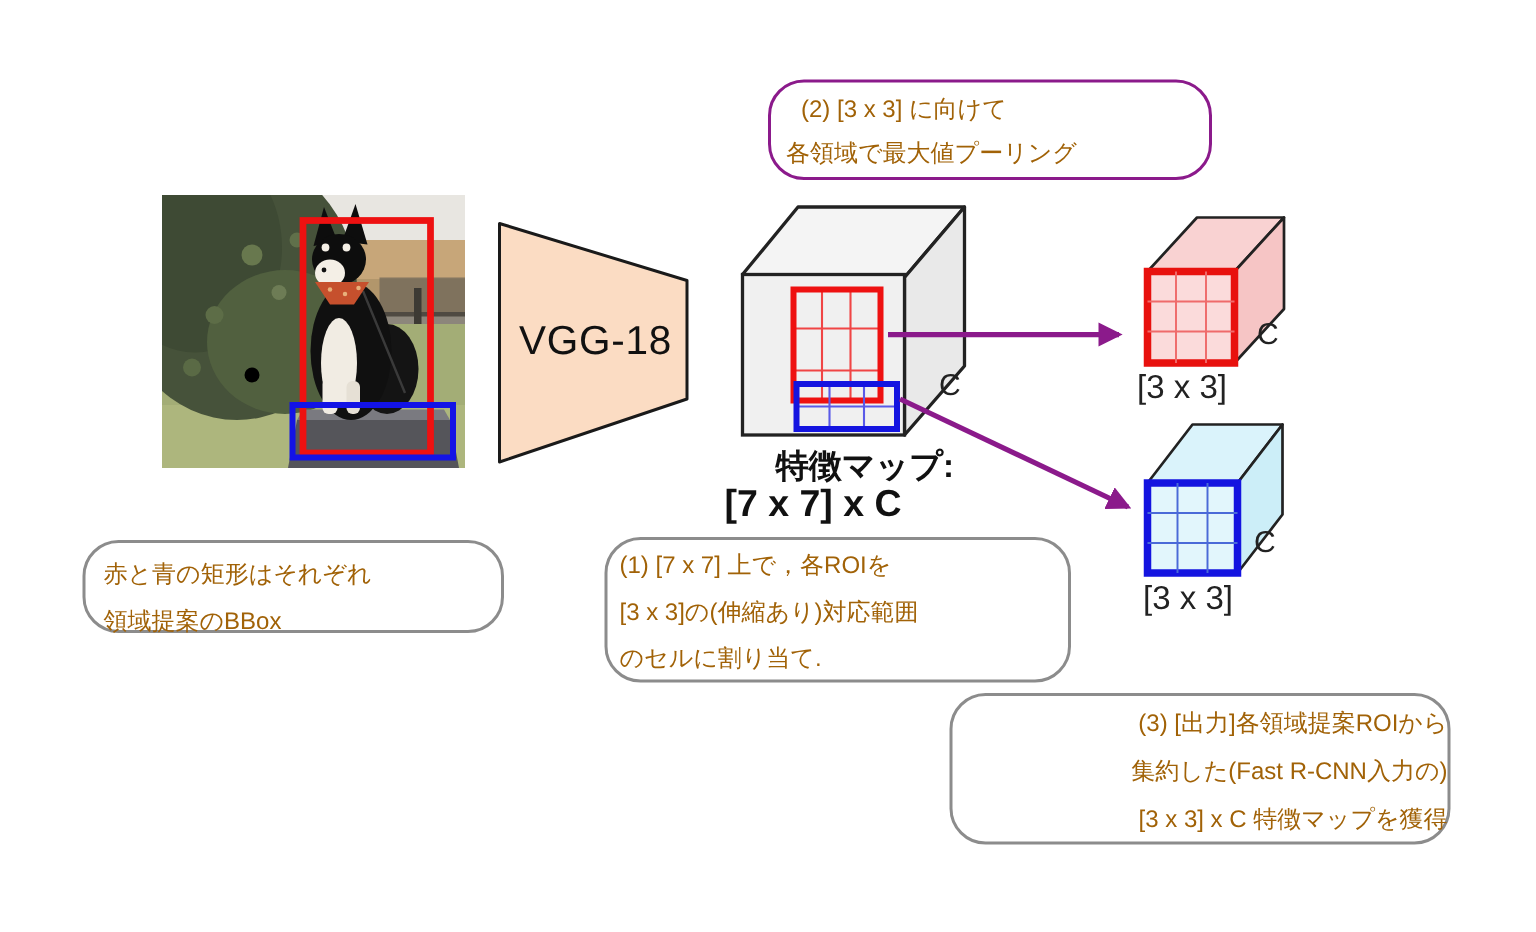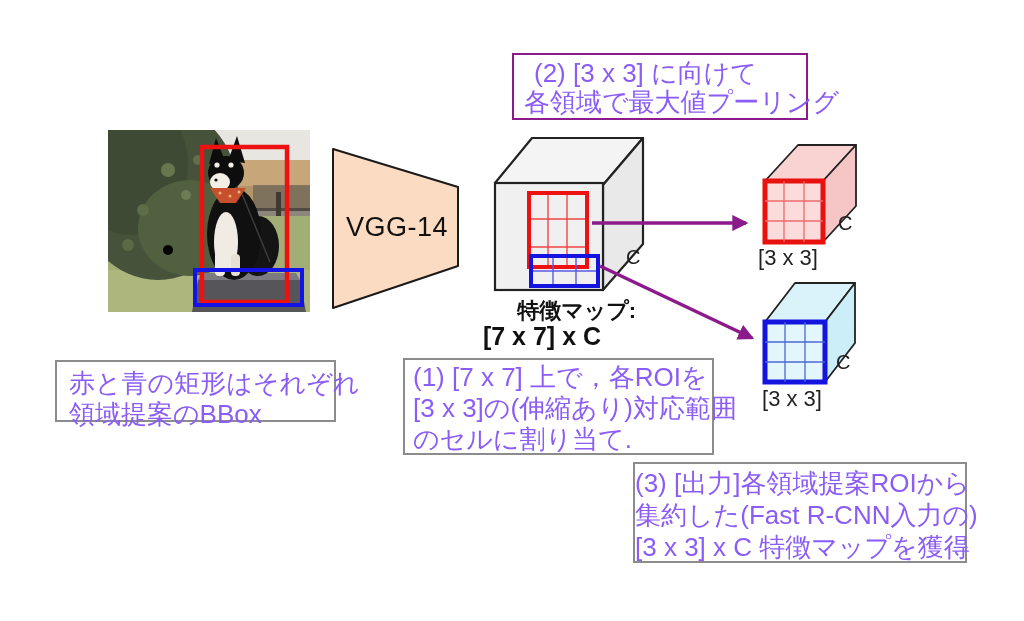--- a/index.html
+++ b/index.html
@@ -9,32 +9,33 @@
     background:#ffffff;
     font-family:"Liberation Sans","DejaVu Sans",sans-serif;
     color:#1a1a1a;
     overflow:hidden;
   }
   .abs{position:absolute;}
   svg{display:block;}
   .notebox{
     position:absolute;
     background:#ffffff;
-    font-size:26px;
-    color:#8b5cf6;
+    font-size:16px;
+    color:#a16207;
     box-sizing:border-box;
+    border-radius:24px;
   }
   .gray-border{border:2px solid #8c8c8c;}
   .purple-border{border:2.5px solid #8b1a8b;}
   .nb-line{white-space:nowrap;}
   #pooling-note{left:512px;top:53px;width:296px;height:67px;padding:4px 10px 0 10px;line-height:29px;}
   #pooling-note .indent{margin-left:10px;}
   #bbox-note{left:55px;top:360px;width:281px;height:62px;padding:6px 0 0 12px;line-height:31px;}
   #step1-note{left:403px;top:358px;width:311px;height:97px;padding:2px 4px 0 8px;line-height:31px;}
-  #step3-note{left:633px;top:462px;width:334px;height:101px;padding:3px 0 0 0;line-height:32px;text-align:left;}
+  #step3-note{left:633px;top:462px;width:334px;height:101px;padding:3px 0 0 0;line-height:32px;text-align:right;}
   #input-label{left:108px;top:320px;width:202px;text-align:center;font-size:25px;font-weight:bold;color:#111;}
   #vgg-label{left:338px;top:212px;width:118px;text-align:center;font-size:27px;color:#111;letter-spacing:0.5px;}
   #featmap-title{left:448px;top:296px;width:188px;text-align:right;font-size:22px;font-weight:600;color:#111;}
   #featmap-size{left:448px;top:322px;width:188px;text-align:center;font-size:25px;font-weight:800;color:#111;}
   .c-label{font-size:20px;color:#222;}
   #cube-c{left:626px;top:246px;}
   #red-c{left:838px;top:212px;}
   #blue-c{left:836px;top:351px;}
   .size-label{font-size:22px;color:#222;text-align:center;width:84px;}
   #red-size{left:746px;top:245px;}
@@ -156,21 +157,21 @@
     <div class="nb-line indent">(2) [3 x 3] に向けて</div>
     <div class="nb-line">各領域で最大値プーリング</div>
   </div>
 
 
   <div id="bbox-note" class="notebox gray-border">
     <div class="nb-line">赤と青の矩形はそれぞれ</div>
     <div class="nb-line">領域提案のBBox</div>
   </div>
 
-  <div id="vgg-label" class="abs">VGG-14</div>
+  <div id="vgg-label" class="abs">VGG-18</div>
 
   <div id="featmap-title" class="abs">特徴マップ:</div>
   <div id="featmap-size" class="abs">[7 x 7] x C</div>
   <div id="cube-c" class="abs c-label">C</div>
 
   <div id="step1-note" class="notebox gray-border">
     <div class="nb-line">(1) [7 x 7] 上で，各ROIを</div>
     <div class="nb-line">[3 x 3]の(伸縮あり)対応範囲</div>
     <div class="nb-line">のセルに割り当て.</div>
   </div>

